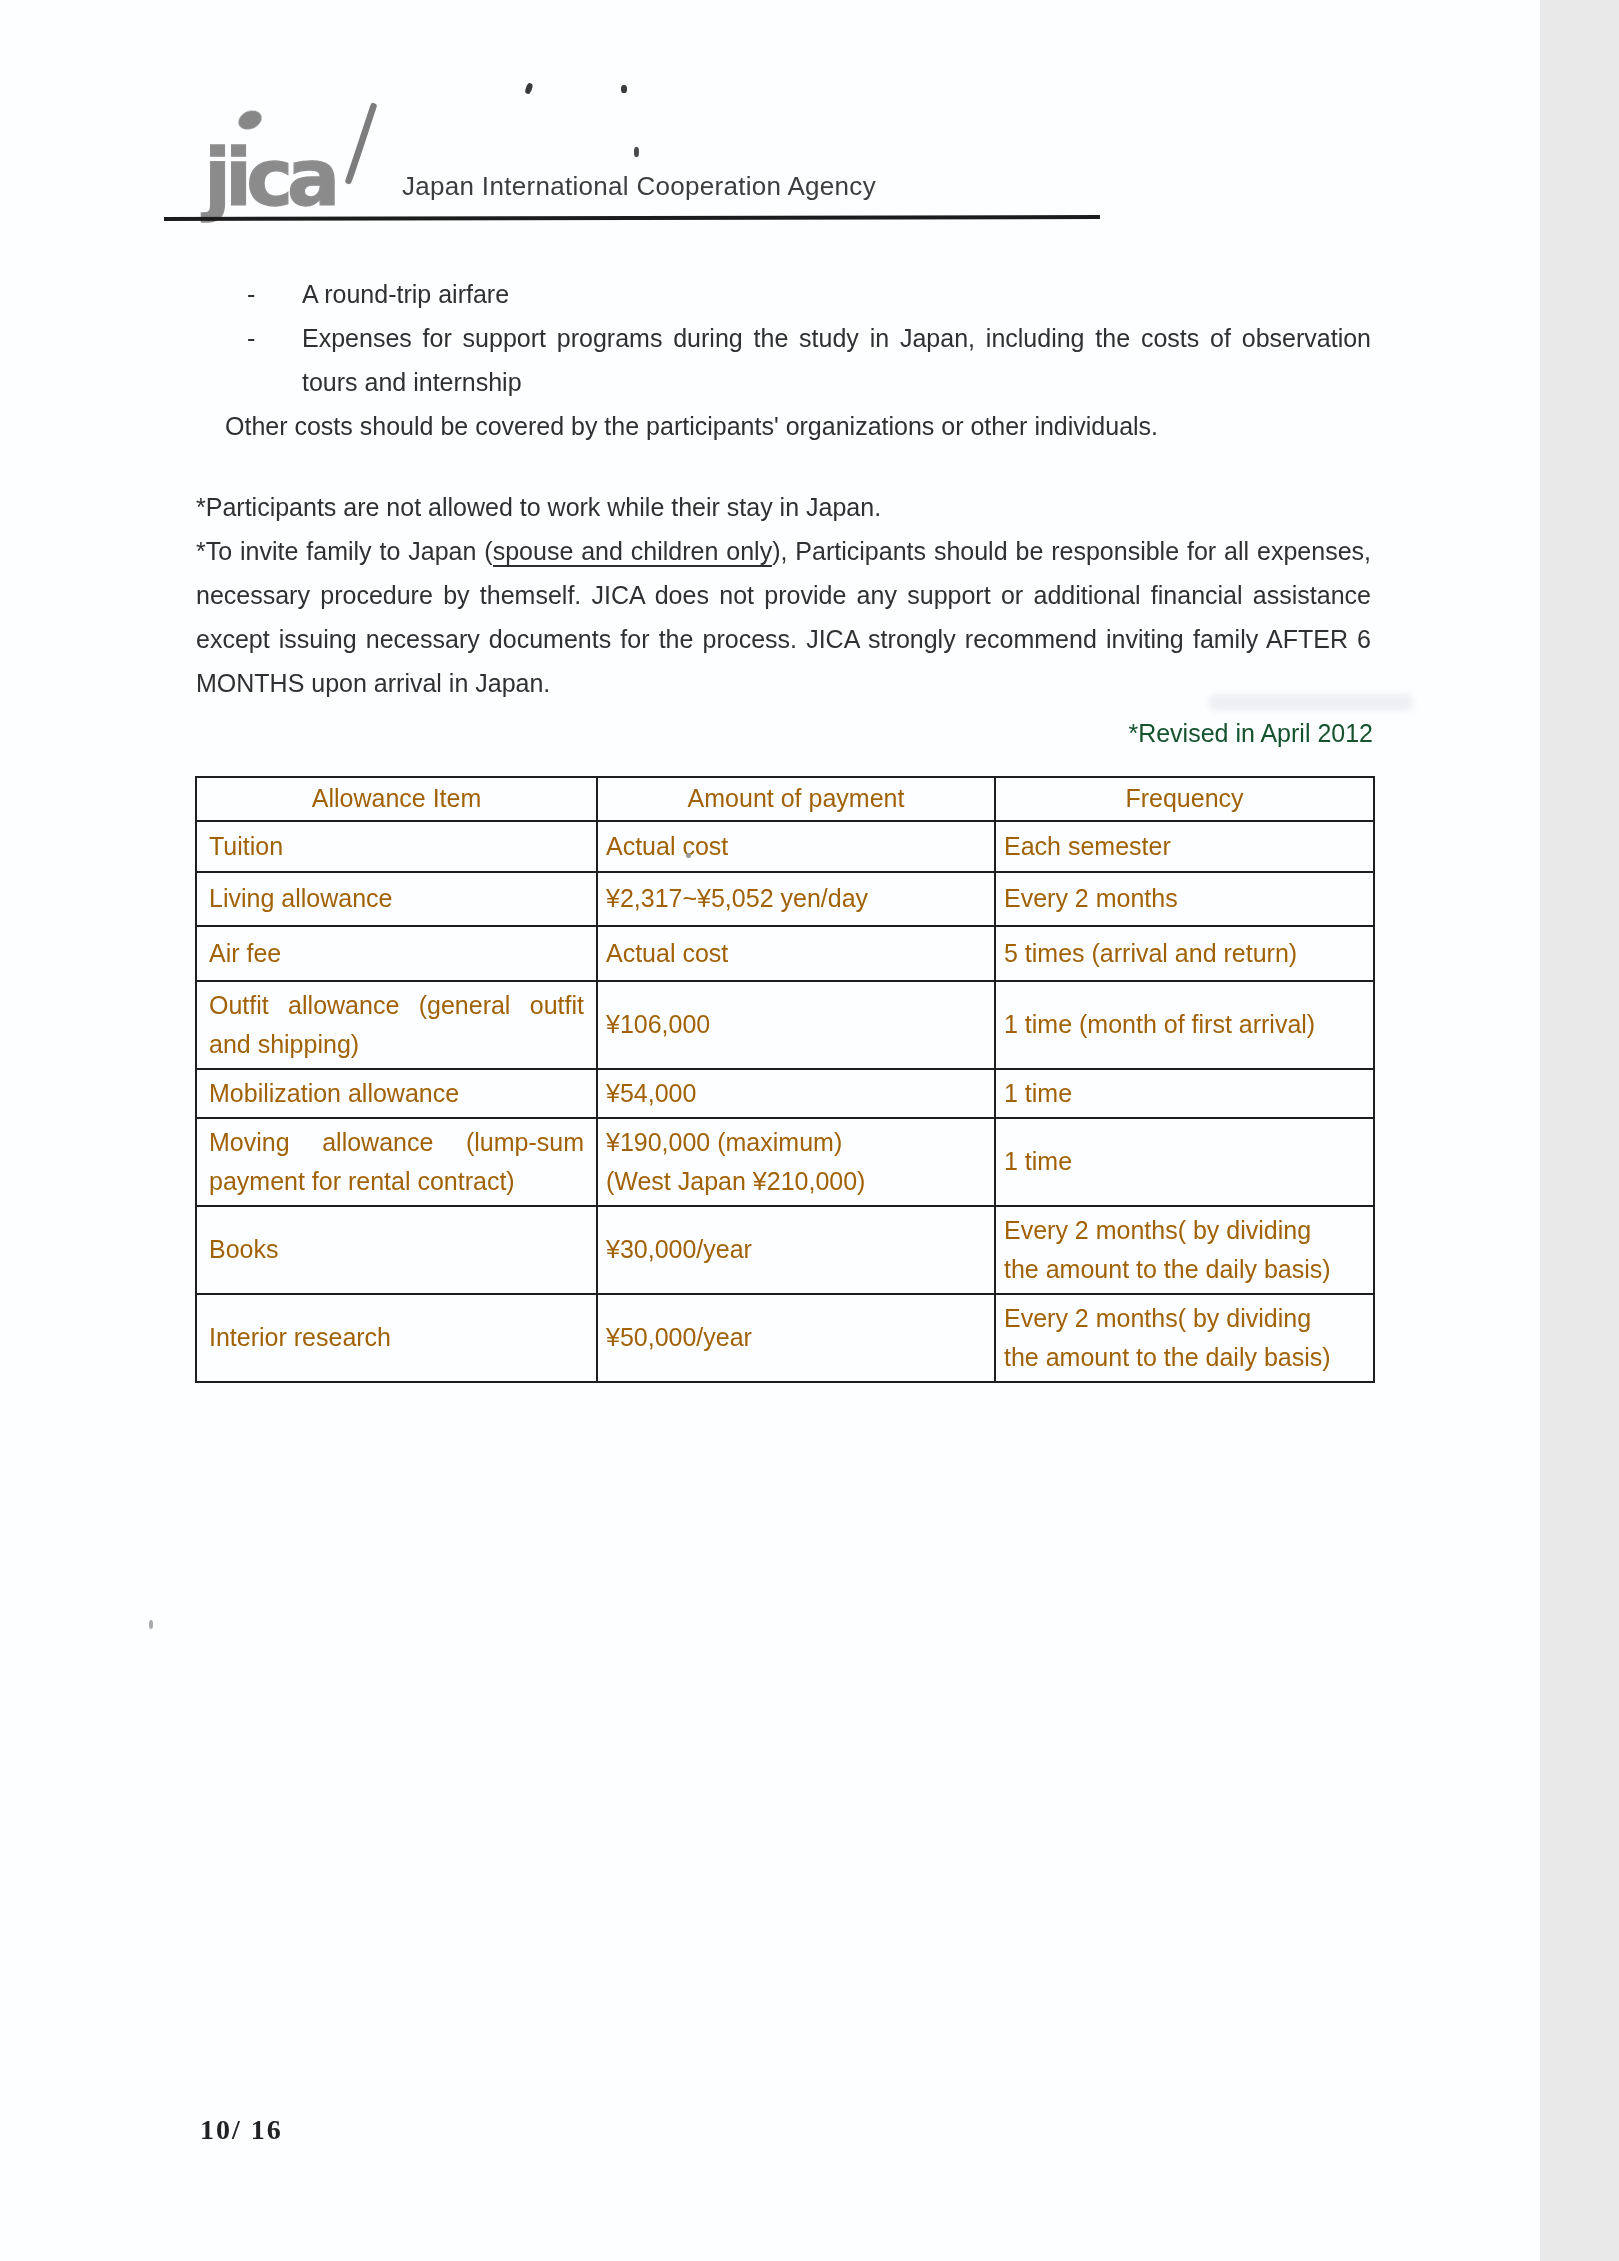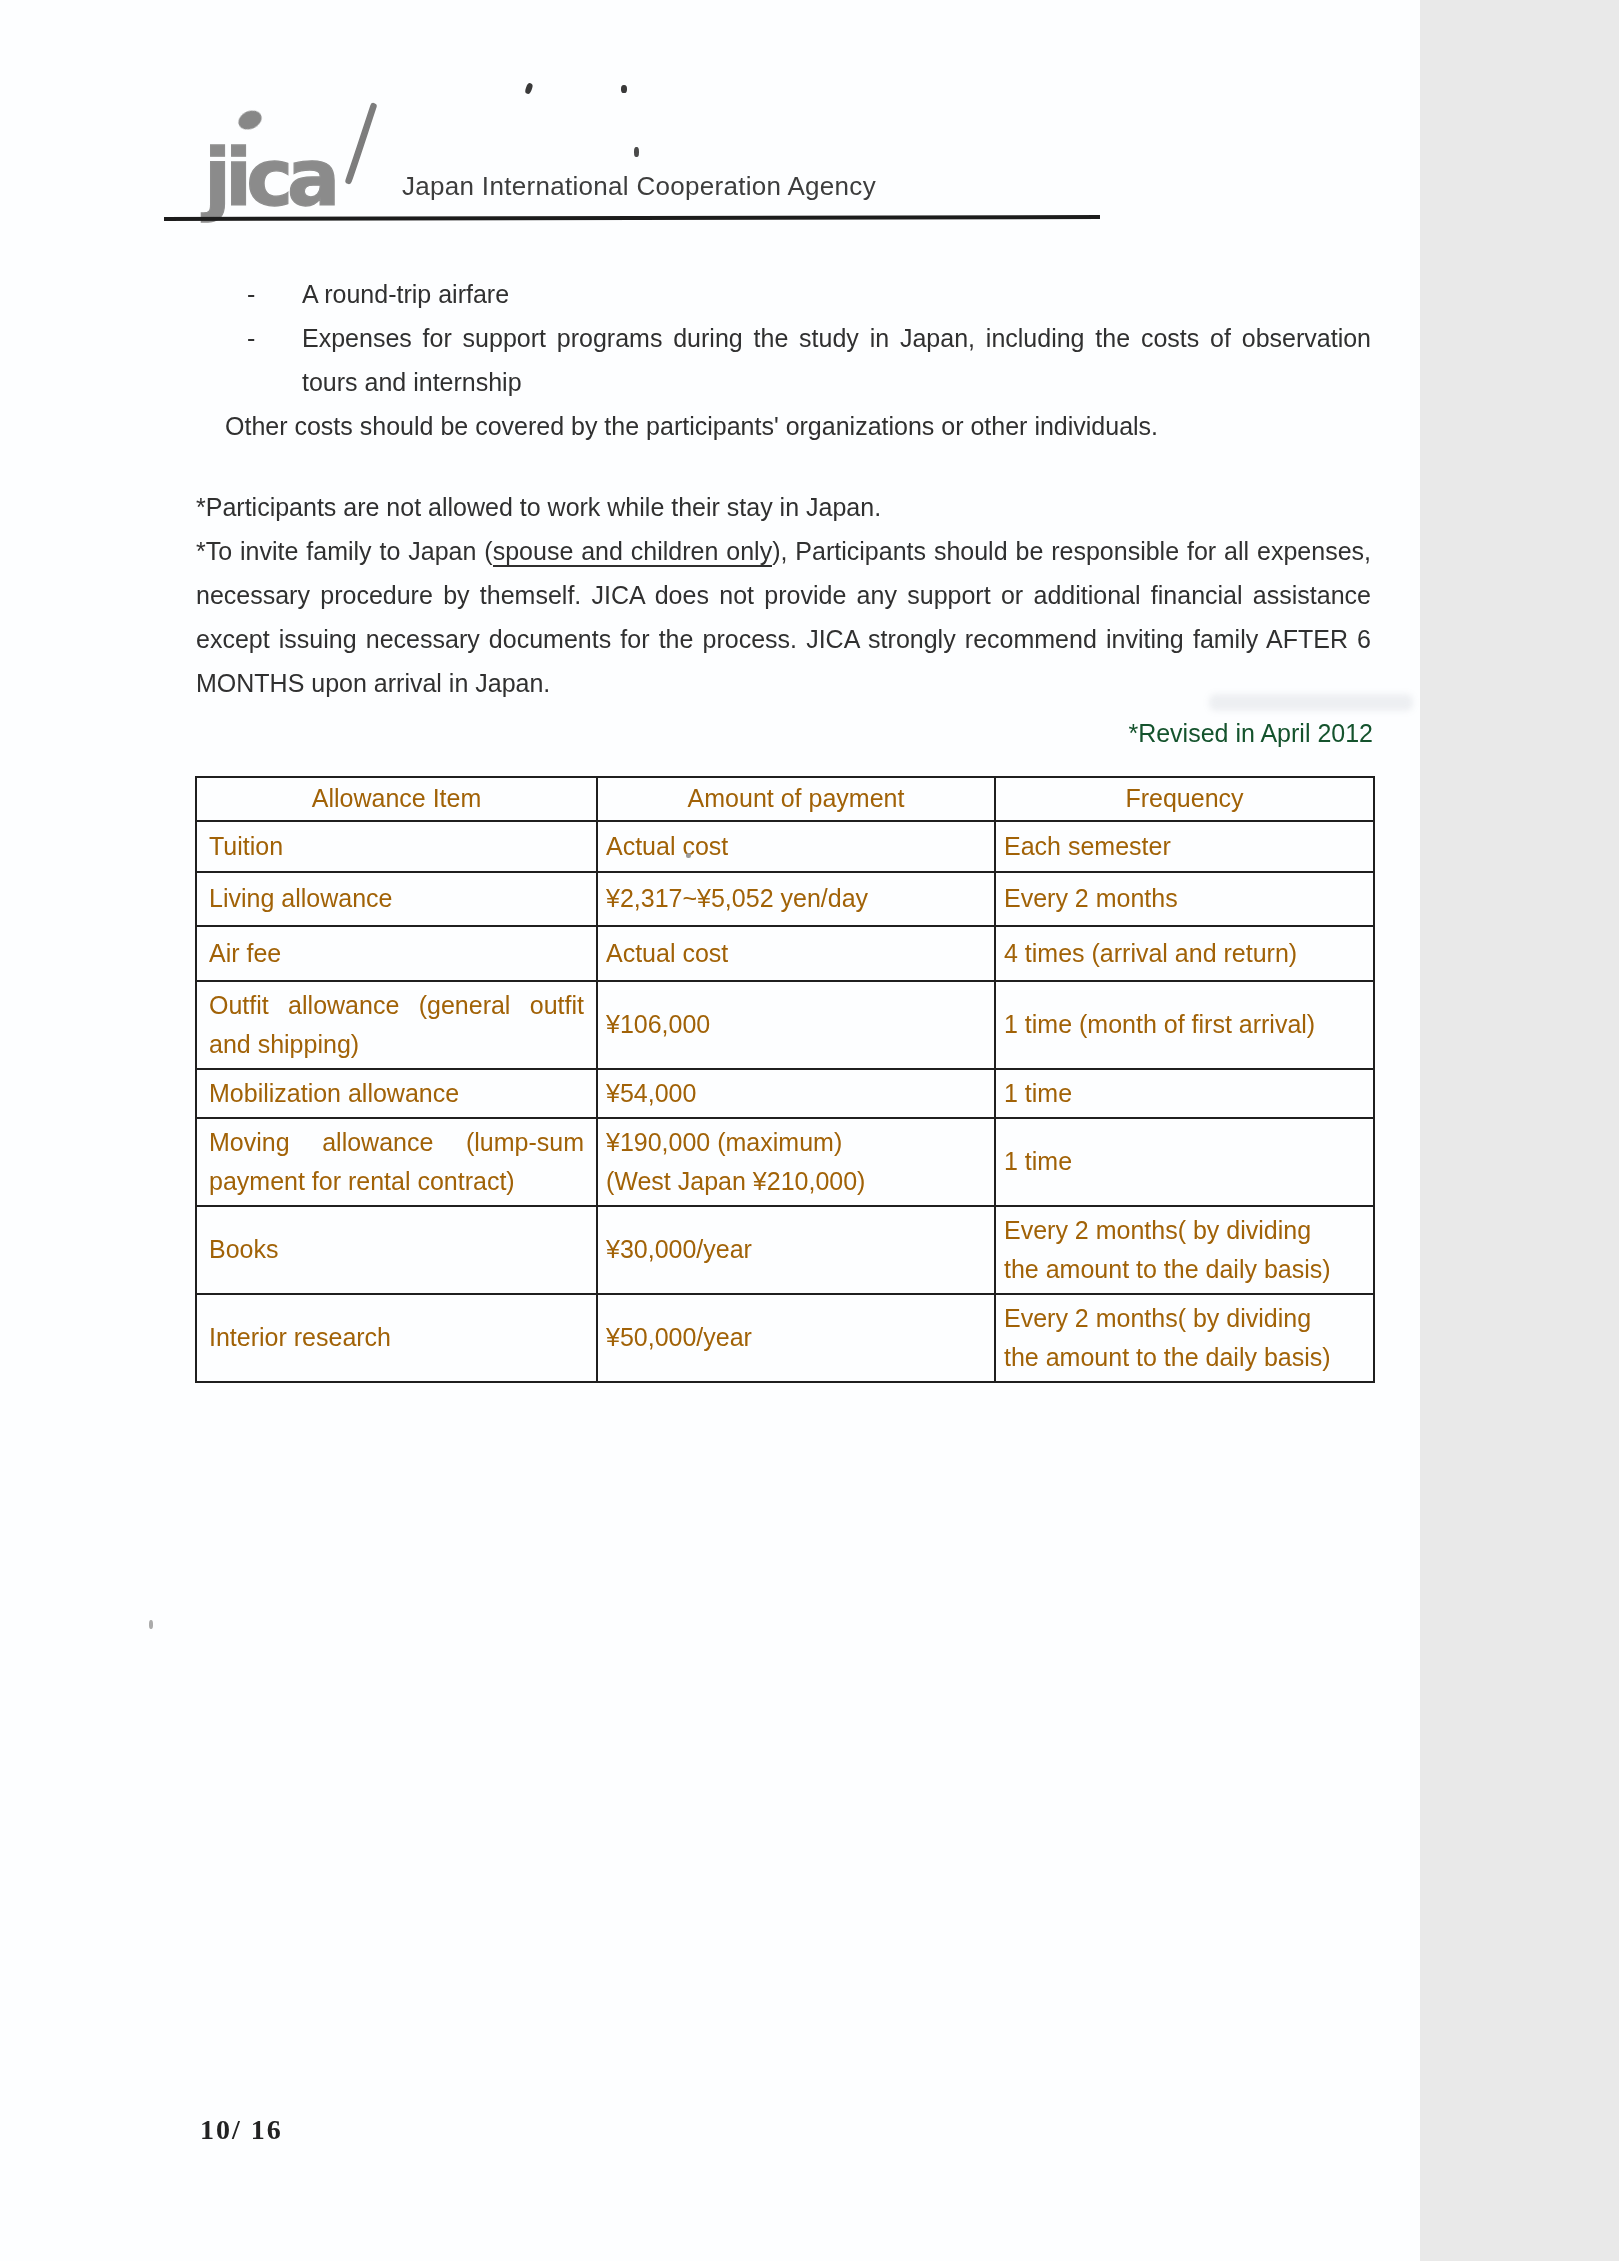--- a/index.html
+++ b/index.html
@@ -1,18 +1,18 @@
 <!DOCTYPE html>
 <html style="font-size:10.5px"><head>
 <meta charset="utf-8">
 <style>
   html,body{margin:0;padding:0;background:#e9e9e9;}
   .page{
     position:relative;
-    width:1420px;height:2261px;
+    width:1540px;height:2261px;
     background:#fdfeff;
     overflow:hidden;
     font-family:"Liberation Sans",sans-serif;
     color:#2e2e2e;
   }
   
   .logo{position:absolute;left:204px;top:85px;width:197px;height:171px;}
   .logo-text{
     position:absolute;left:0;top:54px;
     font-family:"DejaVu Sans",sans-serif;
@@ -134,21 +134,21 @@
         <td class="freq">Each semester</td>
       </tr>
       <tr>
         <td class="item">Living allowance</td>
         <td class="amount">¥2,317~¥5,052 yen/day</td>
         <td class="freq">Every 2 months</td>
       </tr>
       <tr>
         <td class="item">Air fee</td>
         <td class="amount">Actual cost</td>
-        <td class="freq">4 times (arrival and return)</td>
+        <td class="freq">5 times (arrival and return)</td>
       </tr>
       <tr>
         <td class="item">Outfit allowance (general outfit and shipping)</td>
         <td class="amount">¥106,000</td>
         <td class="freq">1 time (month of first arrival)</td>
       </tr>
       <tr>
         <td class="item">Mobilization allowance</td>
         <td class="amount">¥54,000</td>
         <td class="freq">1 time</td>

